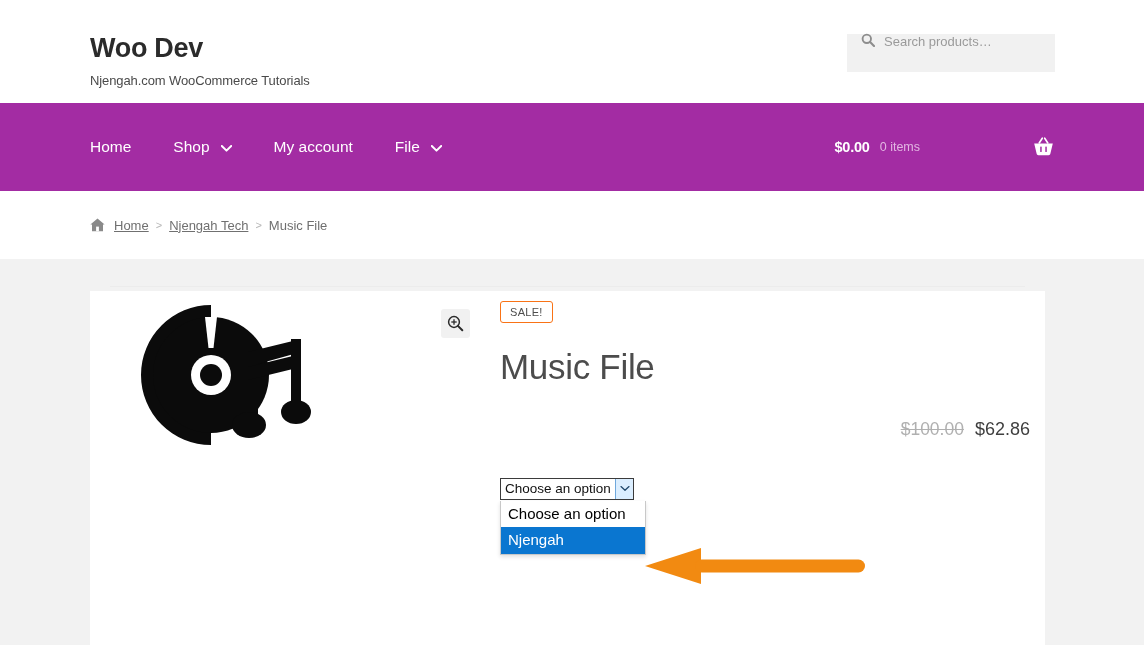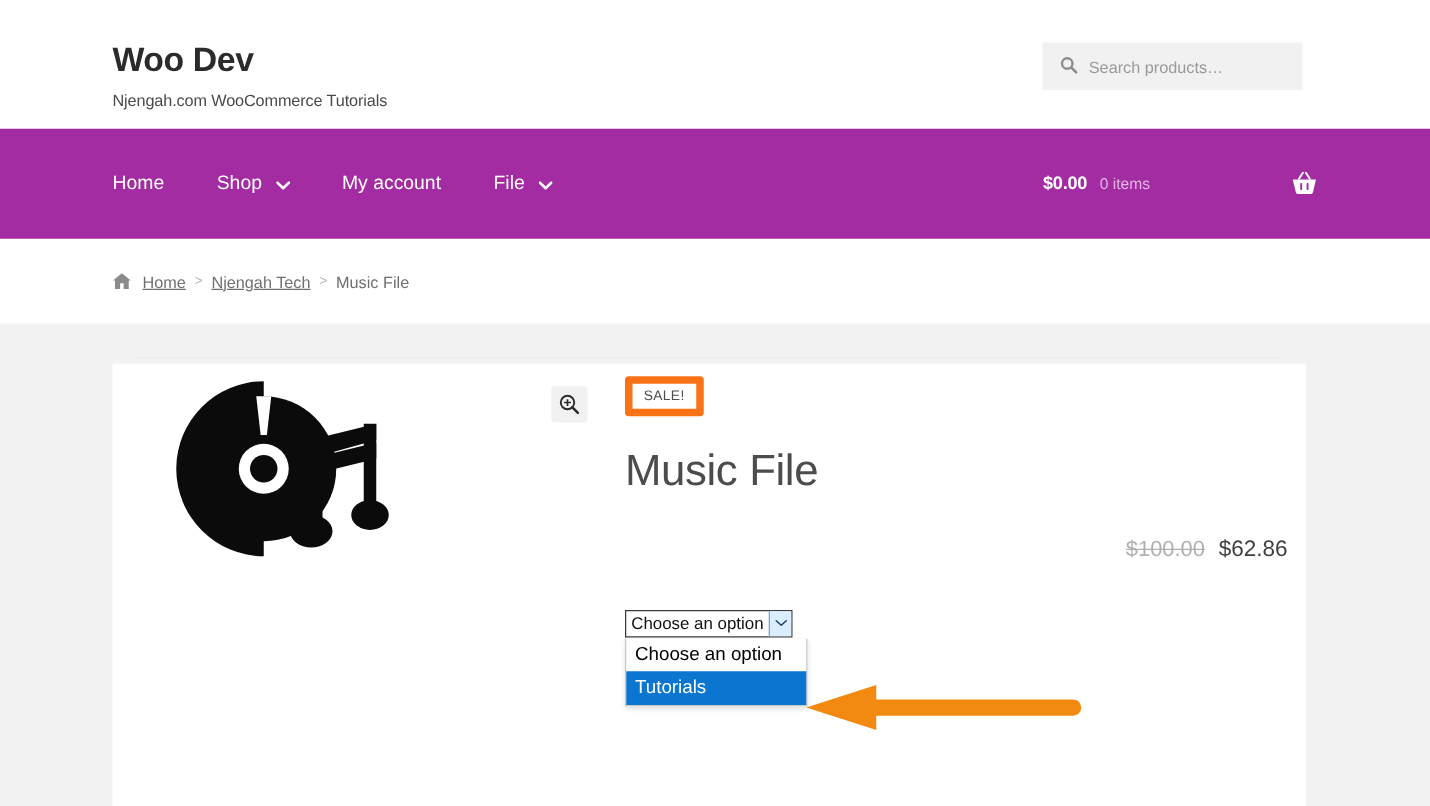--- a/index.html
+++ b/index.html
@@ -39,28 +39,28 @@
   }
   .brand-tagline {
     font-size: 13px;
     color: #4a4a4a;
     margin-top: 9px;
     letter-spacing: -0.1px;
   }
 
   .search-box {
     position: absolute;
-    right: 102px;
+    right: 89px;
     top: 34px;
     width: 208px;
     height: 38px;
     background: #f1f1f1;
     border: none;
     display: flex;
-    align-items: center;
+    align-items: flex-start;
     padding: 0 14px;
   }
   .search-icon {
     width: 14px;
     height: 14px;
     flex: 0 0 auto;
     margin-right: 9px;
     position: relative;
     top: -1px;
   }
@@ -232,21 +232,21 @@
 
   
   .summary {
     position: absolute;
     left: 410px;
     top: 10px;
     width: 530px;
   }
   .sale-badge {
     display: inline-block;
-    border: 6px solid #f97316;
+    border: 1px solid #f97316;
     border-radius: 3px;
     padding: 5px 9px 4px;
     font-size: 11px;
     color: #4d4d4d;
     letter-spacing: 0.3px;
     line-height: 1;
   }
   .product-title {
     font-size: 35px;
     font-weight: 300;
@@ -509,21 +509,21 @@
               <span class="select-value">Choose an option</span>
               <span class="select-arrow">
                 <svg width="10" height="7" viewBox="0 0 10 7">
                   <path d="M1 1.6 L5 5.2 L9 1.6" fill="none" stroke="#20486b" stroke-width="1.3" stroke-linecap="round" stroke-linejoin="round"></path>
                 </svg>
               </span>
             </div>
 
             <div class="dropdown-list">
               <div class="dropdown-option">Choose an option</div>
-              <div class="dropdown-option selected">Tutorials</div>
+              <div class="dropdown-option selected">Njengah</div>
             </div>
           </div>
 
           <button class="add-to-cart">Add to cart</button>
         </div>
       </div>
 
       <div class="card-divider"></div>
 
     </div>

